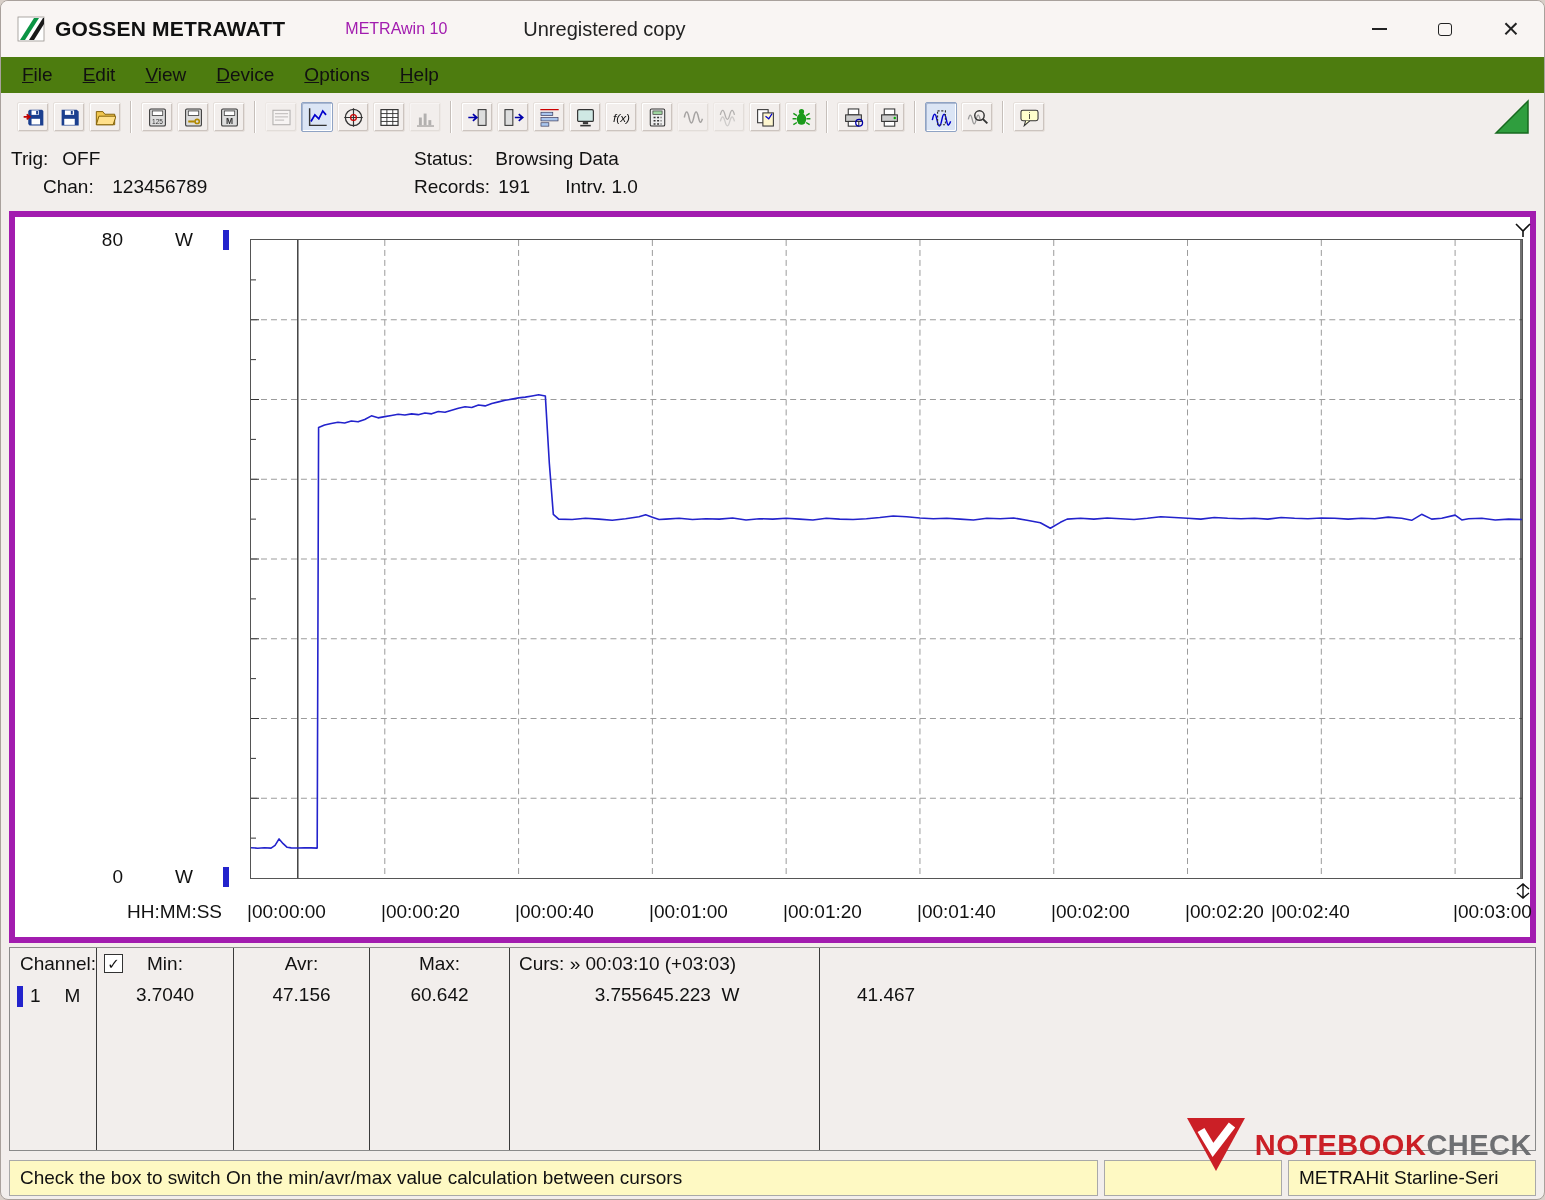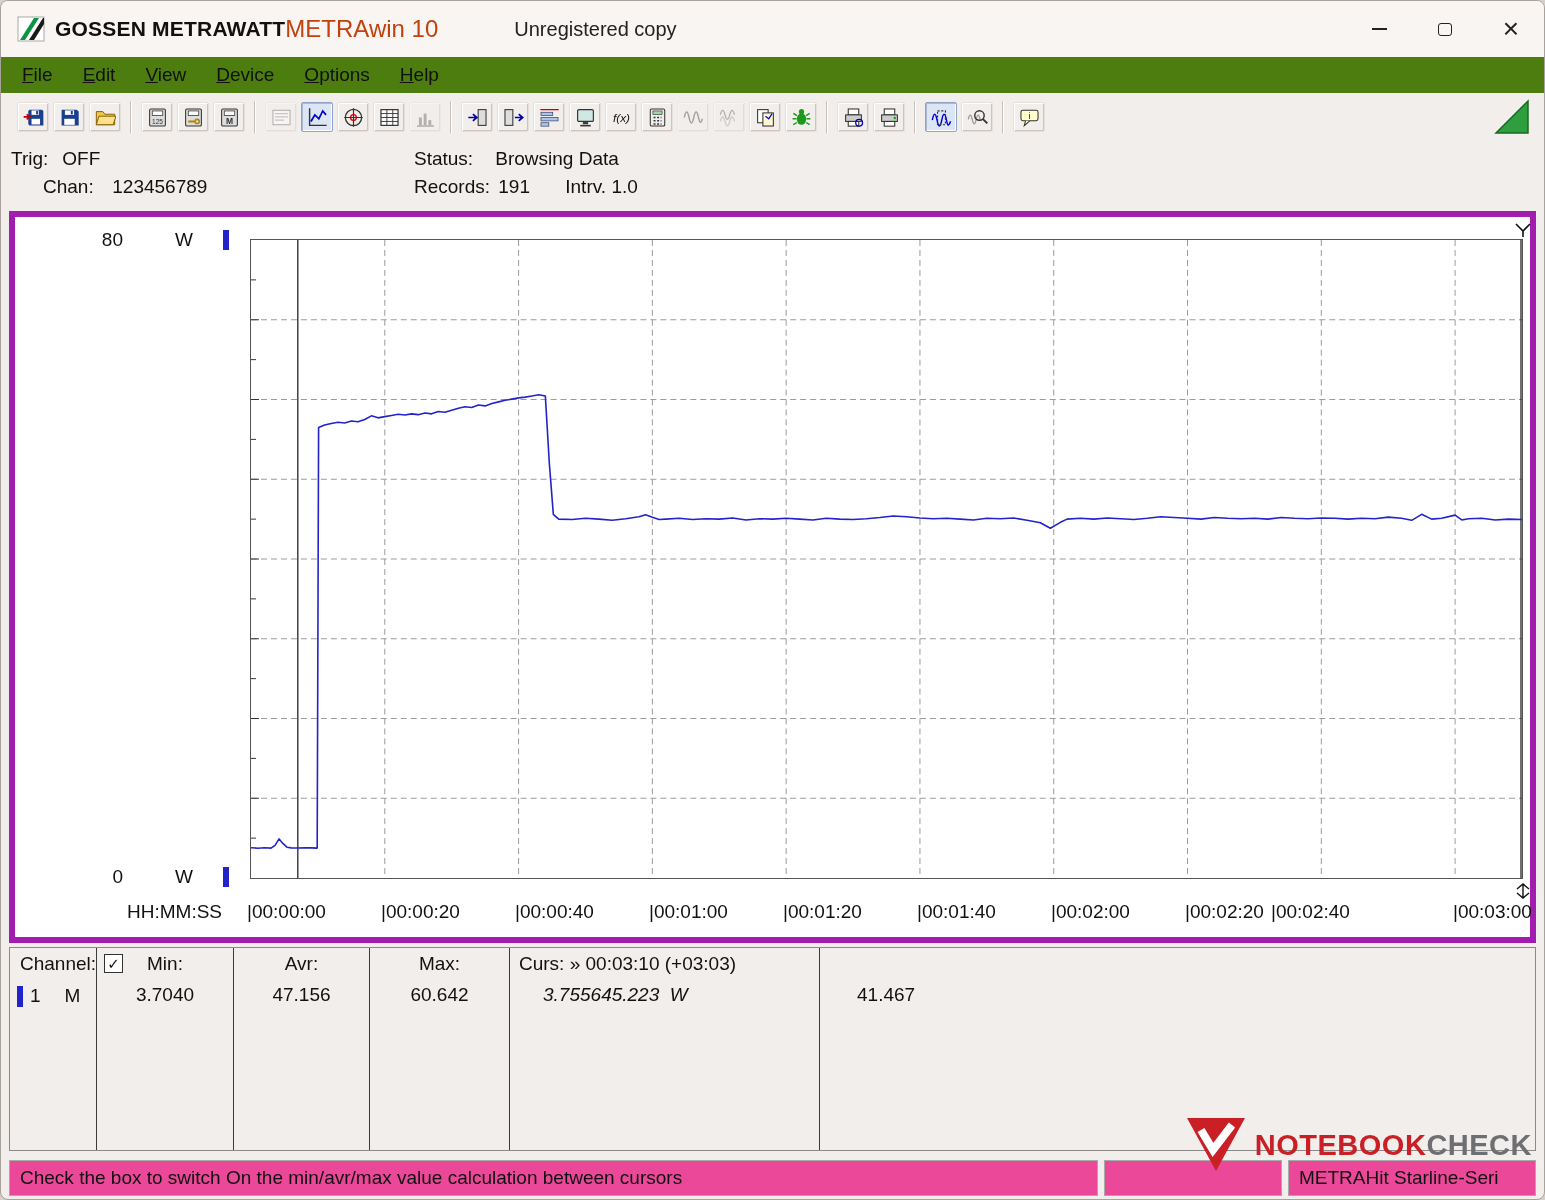--- a/index.html
+++ b/index.html
@@ -7,21 +7,21 @@
   body { font-family:"Liberation Sans", sans-serif; background:#d8cfc8; }
   .window {
     position:relative; width:1545px; height:1200px;
     background:#f2eeec; border:1px solid #a9a19c; border-radius:8px; overflow:hidden;
   }
 
   
   .titlebar { height:56px; display:flex; align-items:center; background:#f9f5f3; padding-left:16px; }
   .app-logo { width:30px; height:30px; flex:0 0 auto; }
   .brand { font-size:21px; font-weight:bold; color:#111; margin-left:8px; letter-spacing:0.2px; }
-  .app-title { font-size:24px; color:#c2410c; }
+  .app-title { font-size:16px; color:#a21caf; margin-left:60px; }
   .license { font-size:20px; color:#222; margin-left:76px; }
   .win-btns { margin-left:auto; display:flex; height:100%; }
   .win-btn { width:66px; height:100%; display:flex; align-items:center; justify-content:center; cursor:default; }
   .glyph-min { width:15px; height:2px; background:#222; }
   .glyph-max { width:14px; height:13px; border:1.6px solid #222; border-radius:3px; }
   .glyph-close { font-size:28px; color:#222; line-height:1; font-weight:300; }
 
   
   .menubar { height:36px; display:flex; align-items:center; padding-left:6px; background:#4d7c0f; }
   .menu-item { font-size:19px; color:#111; padding:4px 15px; cursor:default; }
@@ -77,26 +77,26 @@
   .c-min { width:137px; position:relative; }
   .c-avr { width:136px; }
   .c-max { width:140px; }
   .c-min .thead, .c-avr .thead, .c-max .thead,
   .c-min .tval, .c-avr .tval, .c-max .tval { text-align:center; }
   .checkbox { position:absolute; left:7px; top:6px; width:19px; height:19px; background:#fff; border:1.6px solid #333;
               display:flex; align-items:center; justify-content:center; font-family:"DejaVu Sans", sans-serif;
               font-size:15px; font-weight:bold; color:#111; }
   .c-curs { width:310px; }
   .c-curs .thead { padding-left:9px; }
-  .c-curs .tval { display:flex; justify-content:flex-start; padding:6px 28px 0 33px;font-style:italic; }
+  .c-curs .tval { display:flex; justify-content:center; padding:6px 28px 0 33px; }
   .c-rest .tval { padding-left:37px; }
 
   
   .statusbar { position:absolute; left:8px; right:8px; bottom:3px; height:36px; display:flex; gap:6px; font-size:19px; color:#111; }
-  .sb-box { border:1px solid #a9a9a9; background:#ec4899; display:flex; align-items:center; padding:16px 10px; white-space:nowrap; overflow:hidden;text-align:right; }
+  .sb-box { border:1px solid #a9a9a9; background:#fef9c3; display:flex; align-items:center; padding:16px 10px; white-space:nowrap; overflow:hidden;text-align:right; }
   .sb-hint { flex:1; }
   .sb-mid { width:178px; }
   .sb-device { width:248px; }
 
   
   .watermark { position:absolute; right:12px; bottom:26px; display:flex; align-items:center; z-index:10; }
   .wm-logo { width:62px; height:56px; margin-right:8px; }
   .wm-text1 { font-size:29px; font-weight:bold; color:#cb1f26; letter-spacing:0.5px; }
   .wm-text2 { font-size:29px; font-weight:bold; color:#6e6f72; letter-spacing:0.5px; }
 </style>

